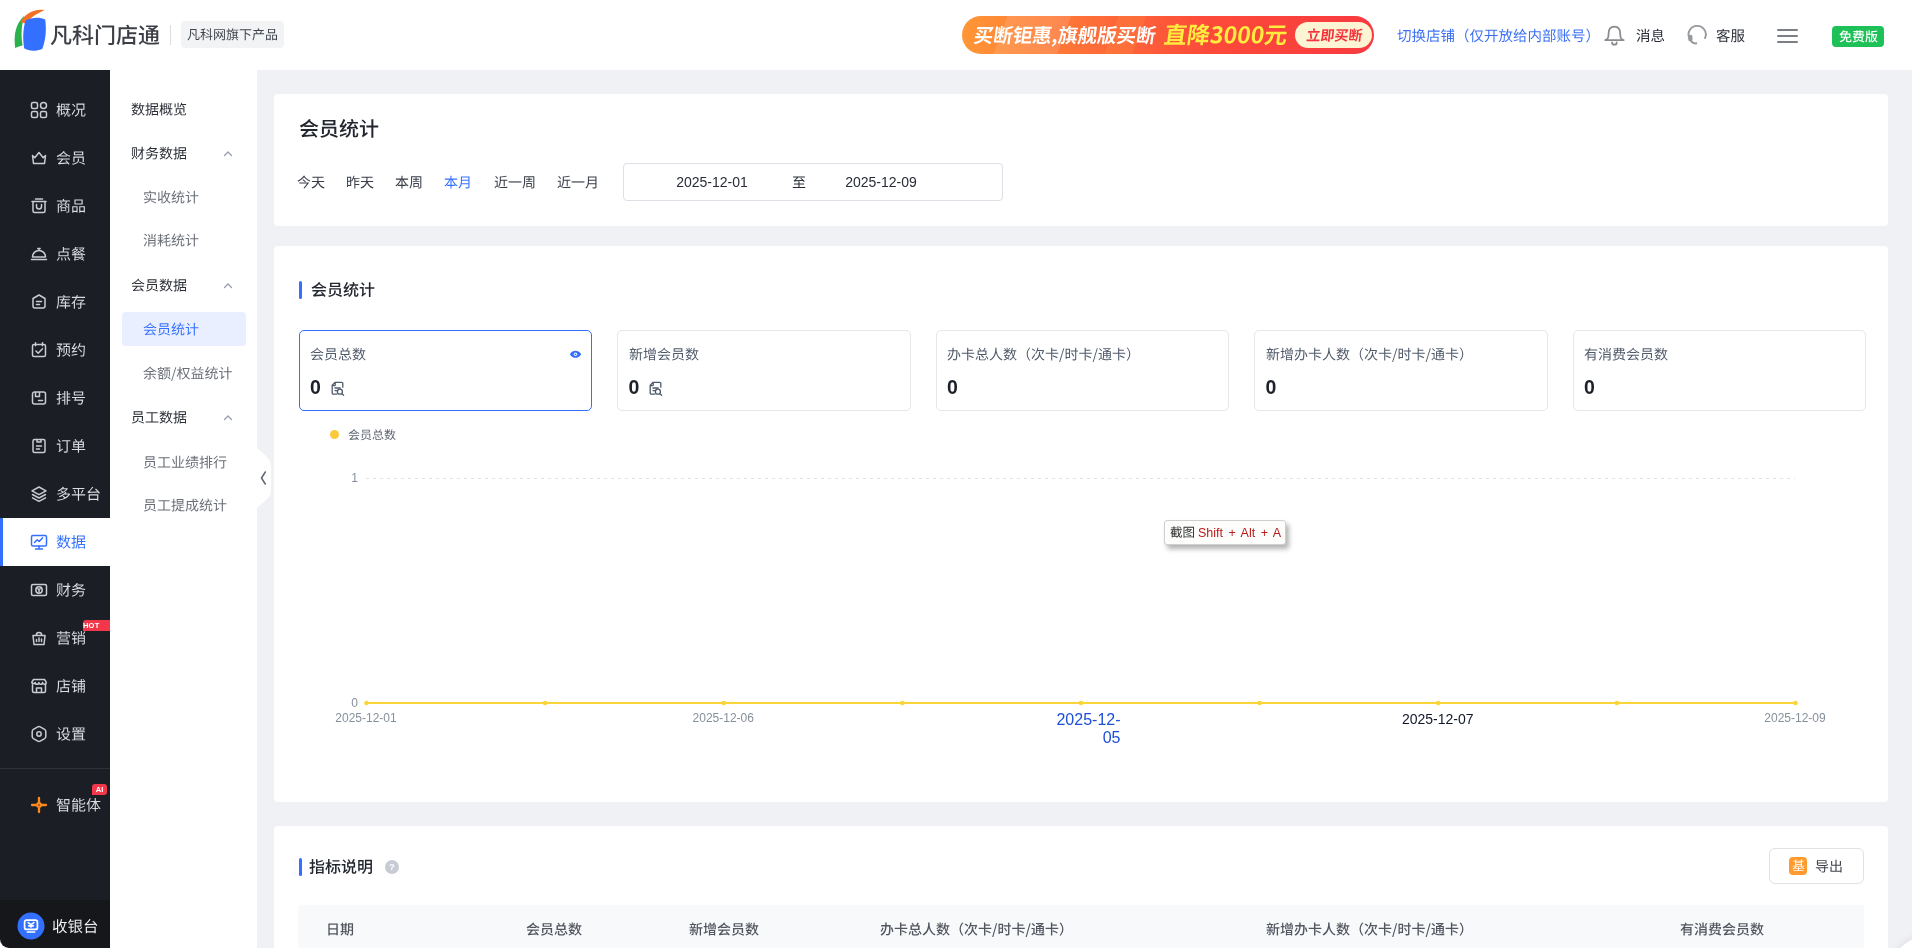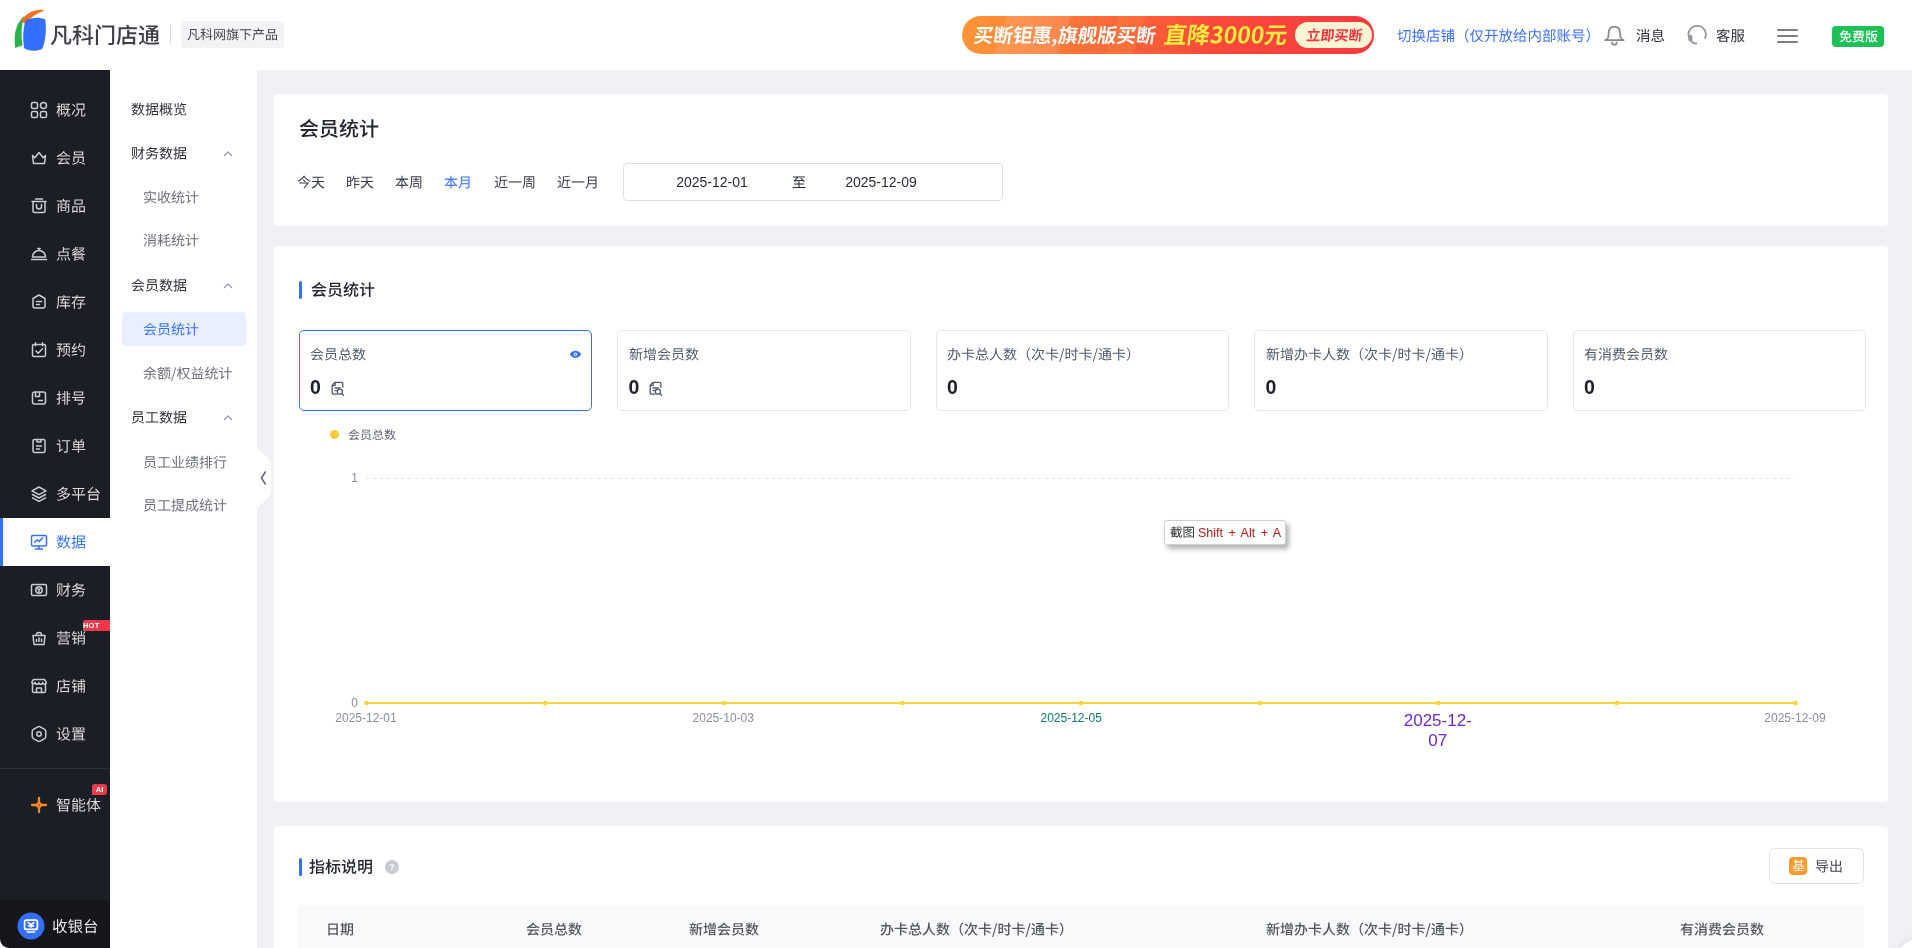--- a/index.html
+++ b/index.html
@@ -610,23 +610,23 @@
     <circle cx="181.125" cy="3" r="2.3" fill="#fbd438"></circle>
     <circle cx="359.75" cy="3" r="2.3" fill="#fbd438"></circle>
     <circle cx="538.375" cy="3" r="2.3" fill="#fbd438"></circle>
     <circle cx="717" cy="3" r="2.3" fill="#fbd438"></circle>
     <circle cx="895.625" cy="3" r="2.3" fill="#fbd438"></circle>
     <circle cx="1074.25" cy="3" r="2.3" fill="#fbd438"></circle>
     <circle cx="1252.88" cy="3" r="2.3" fill="#fbd438"></circle>
     <circle cx="1431.5" cy="3" r="2.3" fill="#fbd438"></circle>
   </svg>
 <div class="a" style="left:326px;top:711px;width:80px;text-align:center;font-size:12px;color:#86909c">2025-12-01</div>
-<div class="a" style="left:683.25px;top:711px;width:80px;text-align:center;font-size:12px;color:#86909c">2025-10-03</div>
-<div class="a" style="left:1040.5px;top:711px;width:80px;text-align:left;font-size:12px;color:#0f766e">2025-12-05</div>
-<div class="a" style="left:1397.75px;top:711px;width:80px;text-align:center;font-size:17px;color:#6d28d9">2025-12-07</div>
+<div class="a" style="left:683.25px;top:711px;width:80px;text-align:center;font-size:12px;color:#86909c">2025-12-06</div>
+<div class="a" style="left:1040.5px;top:711px;width:80px;text-align:right;font-size:16px;color:#1d4ed8">2025-12-05</div>
+<div class="a" style="left:1397.75px;top:711px;width:80px;text-align:center;font-size:14px;color:#0f172a">2025-12-07</div>
 <div class="a" style="left:1755px;top:711px;width:80px;text-align:center;font-size:12px;color:#86909c">2025-12-09</div>
 <div class="a" style="left:1163.5px;top:520px;width:122px;height:25px;background:#fdfdfc;border:1px solid #cfcfcf;border-radius:3px;box-shadow:3px 4px 5px rgba(0,0,0,.30)"></div>
 <svg class="t" style="left:1170.0px;top:523.2px" width="38" height="18">
     <g transform="translate(0,13.8) scale(0.01250)" fill="#303030">
       <use href="#r622a" x="0"></use>
       <use href="#r56fe" x="1000"></use>
     </g>
   </svg>
 <div class="a" style="left:1198px;top:526px;font-size:12.5px;color:#b91c1c;word-spacing:2px">Shift + Alt + A</div>
 <div class="a" style="left:298.5px;top:858px;width:3.5px;height:17.5px;background:#3370ff;border-radius:2px"></div>

